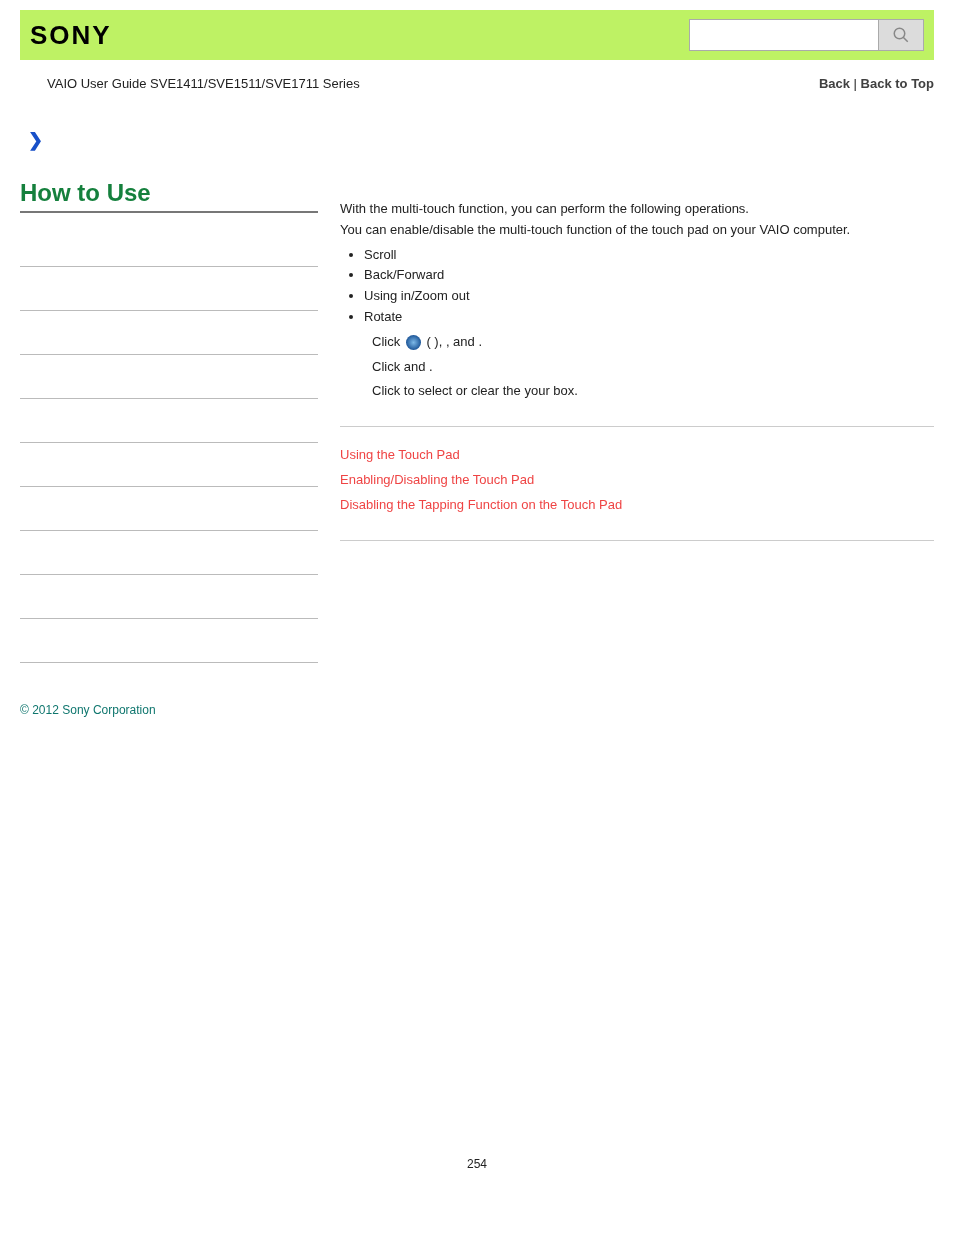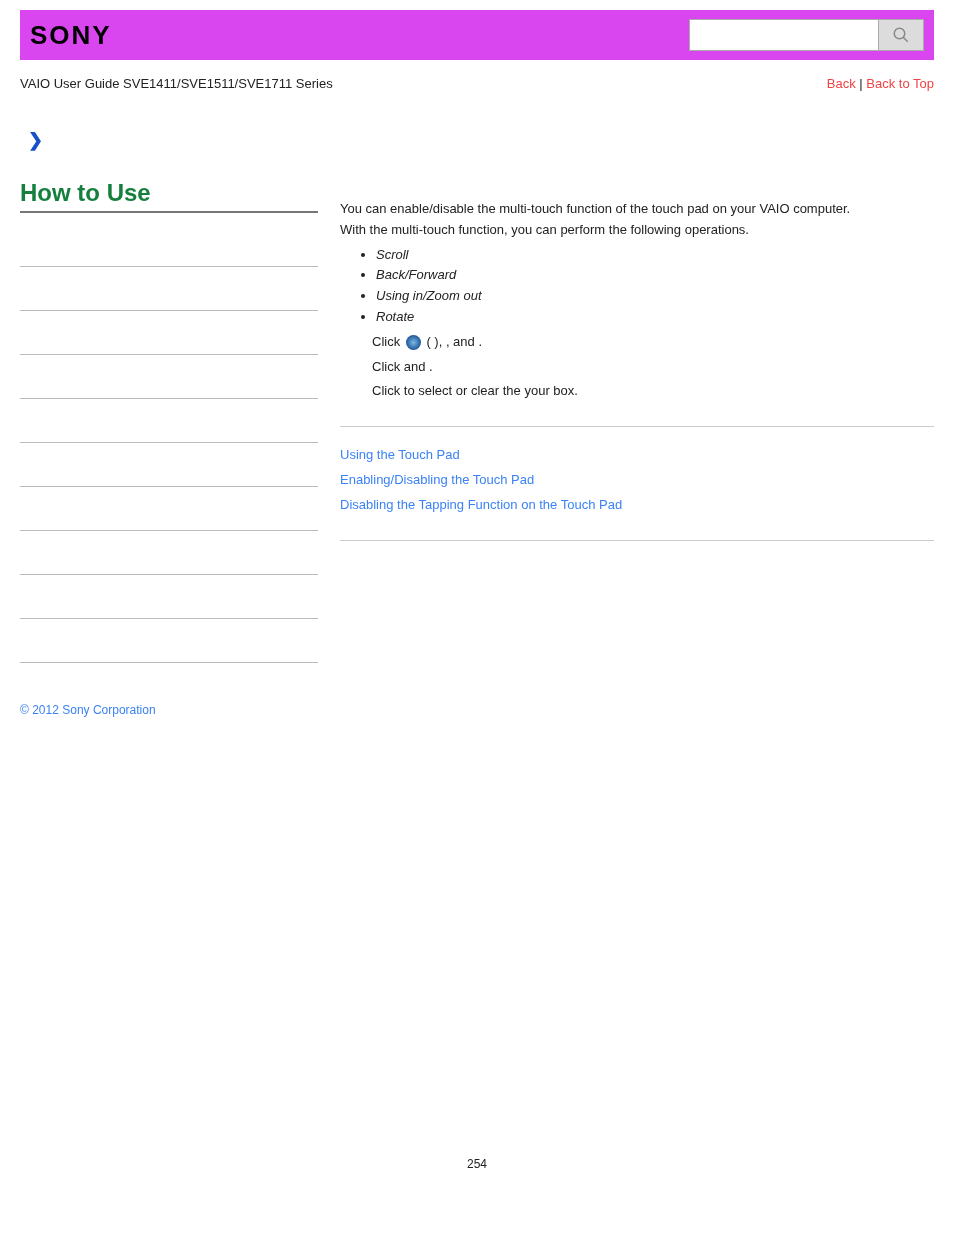--- a/index.html
+++ b/index.html
@@ -8,21 +8,21 @@
     font-size: 13px;
     color: #222;
     background: #fff;
     width: 954px;
     margin: 0 auto;
   }
   .container {
     padding: 10px 20px 0 20px;
   }
   .header-bar {
-    background: #d946ef;
+    background: #bef264;
     display: flex;
     align-items: center;
     justify-content: space-between;
     padding: 2px 10px;
     height: 50px;
     gap: 22px;
   }
   .sony-logo {
     font-family: "Arial Black", Arial, sans-serif;
     font-size: 26px;
@@ -53,23 +53,24 @@
     justify-content: center;
     cursor: pointer;
   }
   .search-btn svg { width:18px; height:18px; fill:none; stroke:#888; stroke-width:2; }
   .subhead {
     display: flex;
     justify-content: space-between;
     align-items: center;
     padding: 16px 0 8px 0;
     font-size: 13px;
+    margin-left: 27px;
   }
   .breadcrumb { color: #222; }
-  .top-links a { color: #ef4444; text-decoration: none; }
+  .top-links a { color: #404040; text-decoration: none; font-weight: bold; }
   .top-links .sep { color: #222; }
   .arrow-icon {
     margin: 30px 0 18px 8px;
     color: #1850c8;
     font-size: 18px;
     font-weight: bold;
   }
   .content-row { display: flex; }
   .sidebar {
     width: 320px;
@@ -91,49 +92,48 @@
     border-bottom: 1px solid #bbb;
     height: 44px;
   }
   .main {
     flex: 1;
     padding-top: 30px;
     line-height: 1.6;
   }
   .main ul.ops {
     list-style: disc;
-    margin: 4px 0 4px 36px;
-    font-style: italic;
+    margin: 4px 0 4px 24px;
   }
   .steps { margin-left: 32px; margin-top: 4px; }
   .step { margin-bottom: 4px; }
   .start-icon {
     display:inline-block; width:15px; height:15px;
     background: radial-gradient(circle at 50% 50%, #7db9e8 0%, #1e5799 70%);
     border-radius:50%;
     vertical-align: middle;
     margin: 0 2px;
   }
   .divider {
     border: none;
     border-top: 1px solid #ccc;
     margin: 24px 0 18px 0;
   }
   .related a {
     display: block;
-    color: #3b82f6;
+    color: #ef4444;
     text-decoration: none;
     margin-bottom: 4px;
     font-size: 13px;
   }
   .footer-copy {
     clear: both;
     margin-top: 40px;
     font-size: 12px;
-    color: #3b82f6;
+    color: #0f766e;
   }
   .page-num {
     text-align: center;
     font-size: 12px;
     color: #222;
     margin-top: 440px;
     padding-bottom: 20px;
   }
 </style>
 </head>
@@ -175,22 +175,22 @@
         <li></li>
         <li></li>
         <li></li>
         <li></li>
         <li></li>
         <li></li>
       </ul>
     </aside>
 
     <main class="main">
+      <div>With the multi-touch function, you can perform the following operations.</div>
       <div>You can enable/disable the multi-touch function of the touch pad on your VAIO computer.</div>
-      <div>With the multi-touch function, you can perform the following operations.</div>
       <ul class="ops">
         <li>Scroll</li>
         <li>Back/Forward</li>
         <li>Using in/Zoom out</li>
         <li>Rotate</li>
       </ul>
       <div class="steps">
         <div class="step">
           <span>Click </span><span class="start-icon"></span><span> (          ), </span><span>                                      , and </span><span>                                   .</span>
         </div>

